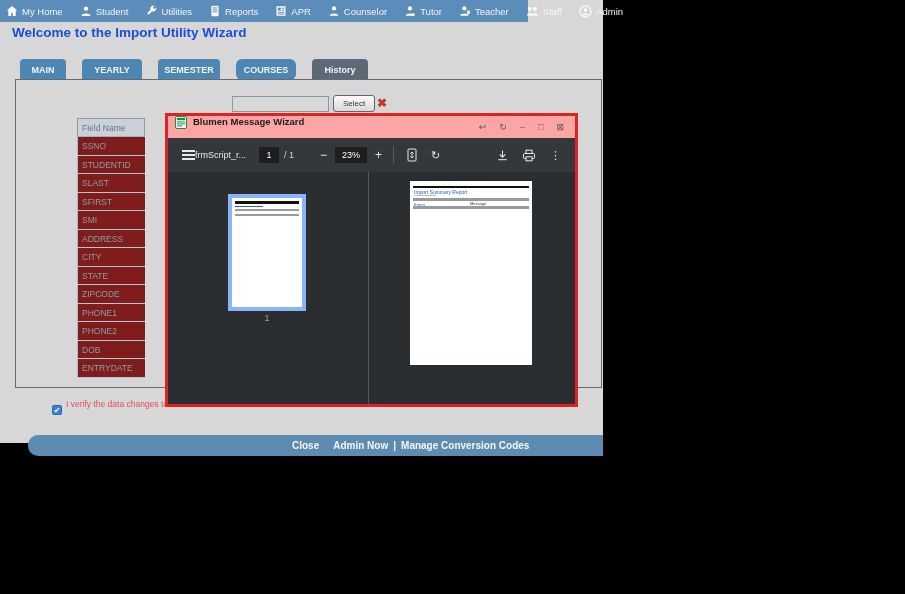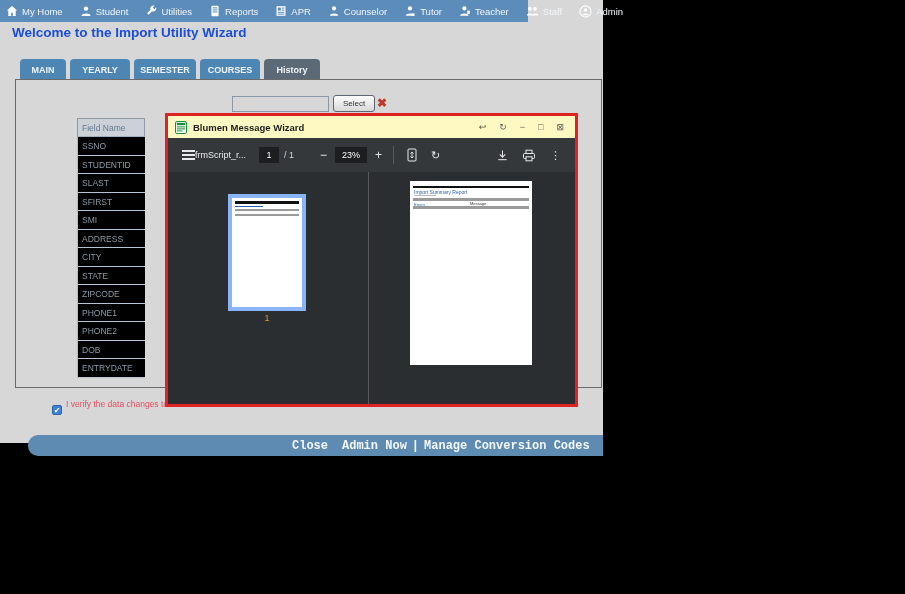--- a/index.html
+++ b/index.html
@@ -12,60 +12,60 @@
   .navbar { position:absolute; left:0; top:0; width:528px; height:22px;
     background:#5b8cba; display:flex; align-items:center; padding:0 6px; gap:17px; }
   .nav-item { display:flex; align-items:center; gap:4px; color:#f2f6fa; font-size:9.5px; white-space:nowrap; cursor:default; }
   .nav-item svg { display:block; }
 
   
   .page-title { position:absolute; left:12px; top:25px; font-size:13.5px; font-weight:bold; color:#1d4ed8; }
   .page-subtitle { position:absolute; left:12px; top:42px; font-size:9.5px; color:#4c4c4c; }
 
   
-  .tabs { position:absolute; left:20px; top:59px; display:flex; gap:4px; }
+  .tabs { position:absolute; left:20px; top:59px; display:flex; gap:16px; }
   .tab { height:21px; background:#4e86b3; color:#eef4f9; font-size:9px; font-weight:bold;
     display:flex; align-items:center; justify-content:center; border-radius:4px 4px 0 0; padding:0 8px; }
   .tab.active { background:#5b6a76; }
-  .t-main{width:46px;} .t-yearly{width:60px;} .t-semester{width:62px;} .t-courses{width:60px;} .t-history{width:56px;}
+  .t-main{width:46px;} .t-yearly{width:60px;} .t-semester{width:62px;} .t-courses{width:60px;border-radius:6px;} .t-history{width:56px;}
 
   
   .fieldset { position:absolute; left:15px; top:79px; width:587px; height:309px; border:1px solid #6a6a6a; }
   .instruction { position:absolute; left:0; top:83px; width:603px; text-align:center; font-size:9px; color:#4f4f4f; }
   .file-input { position:absolute; left:232px; top:96px; width:97px; height:16px;
     border:1px solid #8a98a6; background:#d7d7d7; font-size:9px; }
   .select-btn { position:absolute; left:333px; top:95px; width:42px; height:17px;
     border:1px solid #5c6672; border-radius:3px; background:linear-gradient(#fcfcfc,#d9d9d9);
     font-size:8px; color:#333; font-family:"Liberation Sans",sans-serif; }
   .remove-x { position:absolute; left:377px; top:96px; font-size:12px; font-weight:bold; color:#c0392b; cursor:pointer; }
 
   
   .field-table { position:absolute; left:77px; top:118px; width:68px; z-index:1; }
   .ft-header { height:19px; line-height:19px; background:#cbd1d7; border:1px solid #8e9aa5; border-bottom:1px solid #9fb0c0;
     color:#63788c; font-size:8.5px; padding-left:4px; }
   .ft-row { height:18.5px; line-height:18.5px; border-left:1px solid #a9bccd; border-bottom:1px solid #b2c6d8;
-    color:#8c9aa8; font-size:8.5px; padding-left:4px; background:#000000; }
+    color:#8c9aa8; font-size:8.5px; padding-left:4px; background:#7f1d1d; }
 
   
   .verify-check { position:absolute; left:52px; top:405px; width:10px; height:10px; background:#3f7fd6;
     border:1px solid #2f66b0; border-radius:2px; color:#fff; font-size:8px; line-height:9px; text-align:center; z-index:1; }
   .verify-text { position:absolute; left:66px; top:399px; width:520px; font-size:8.5px; line-height:10.5px; color:#e74c64; z-index:1; }
 
   
   .footer-bar { position:absolute; left:28px; top:435px; width:575px; height:21px; background:#5e8bb2;
     border-radius:10px 0 0 10px; display:flex; align-items:center; padding-left:264px; z-index:2; }
-  .footer-bar span { color:#f4f8fb; font-size:12px; font-weight:bold; white-space:nowrap;font-family:Liberation Mono, monospace; }
+  .footer-bar span { color:#f4f8fb; font-size:10px; font-weight:bold; white-space:nowrap; }
   .footer-link { cursor:pointer; }
   .footer-sep { margin:0 5px; }
   .footer-gap { width:14px; }
 
   
   .modal { position:absolute; left:165px; top:113px; width:413px; height:294px; border:3px solid #df2222;
     background:#2b2e31; z-index:10; }
-  .modal-titlebar { height:22px; background:#fef9c3; display:flex; align-items:center; padding:0 7px; gap:6px; }
+  .modal-titlebar { height:22px; background:#fca5a5; display:flex; padding:0 7px; gap:6px; }
   .modal-title { font-size:9.5px; font-weight:bold; color:#1c1c1c; flex:1; }
   .win-controls { display:flex; align-items:center; gap:13px; margin-right:4px; }
   .win-btn { font-size:9px; color:#5a5a5a; line-height:1; cursor:pointer; }
 
   
   .pdf-toolbar { height:34px; background:#34383b; display:flex; align-items:center; padding:0 14px; }
   .hamburger { width:13px; display:flex; flex-direction:column; gap:2.5px; cursor:pointer; }
   .hamburger i { display:block; height:1.5px; background:#e8eaed; }
   .pdf-filename { color:#e8eaed; font-size:9px; margin-left:0; width:58px; overflow:hidden; white-space:nowrap; }
   .page-box { background:#1c1e20; color:#fff; font-size:9px; width:20px; height:16px;

